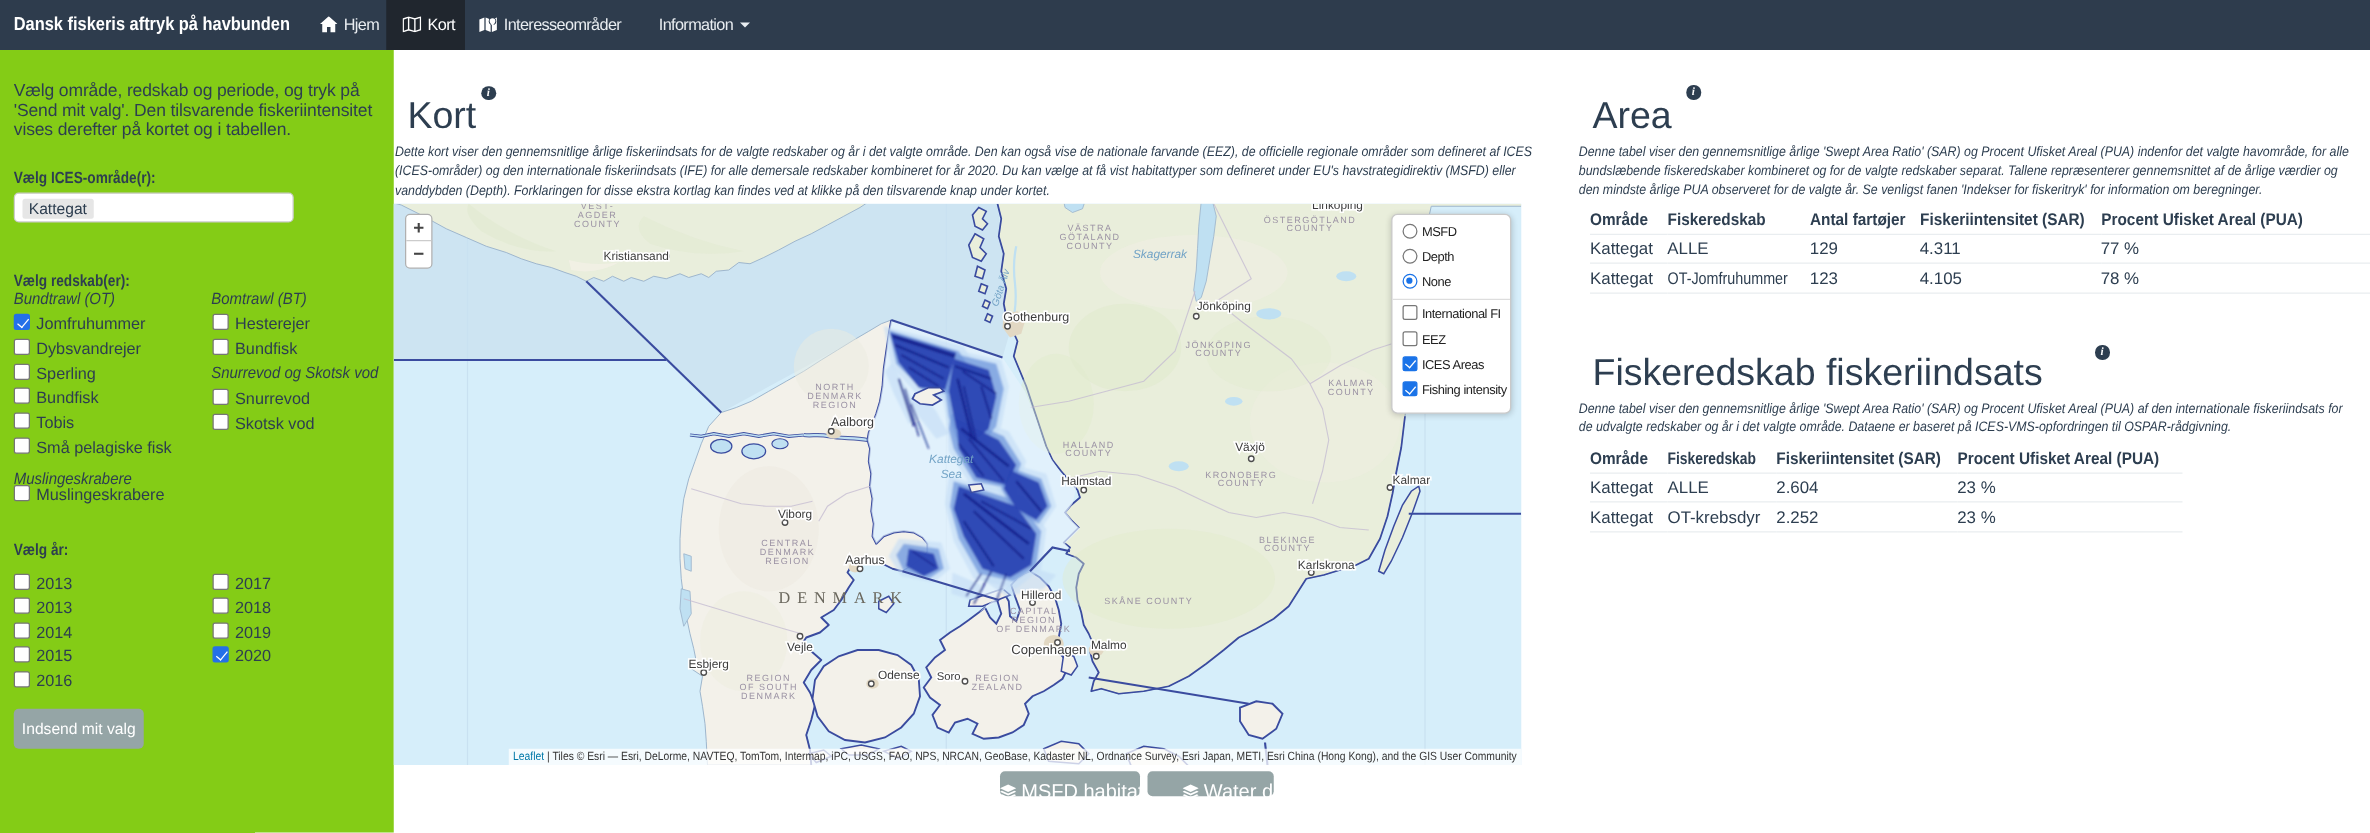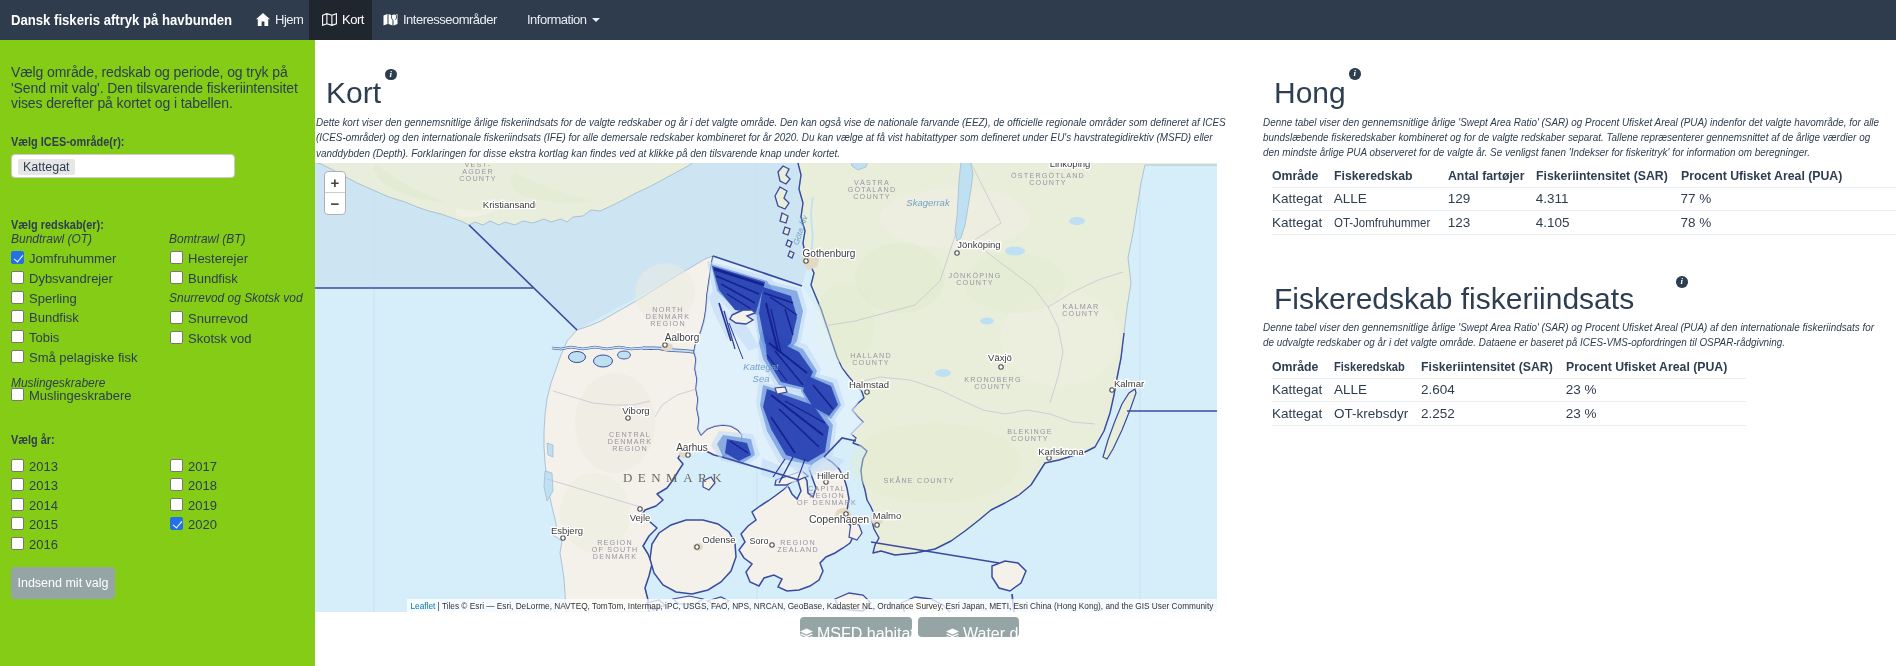--- a/index.html
+++ b/index.html
@@ -384,34 +384,44 @@
 <circle cx="382" cy="384" r="2.2" fill="#fff" stroke="#4d4d4d" stroke-width="1.1"></circle>
 <text x="404" y="380" font-size="9.5" fill="#3b3b3b" stroke="#ffffff" stroke-width="2.5" paint-order="stroke" text-anchor="middle">Odense</text>
 <circle cx="457" cy="382" r="2.2" fill="#fff" stroke="#4d4d4d" stroke-width="1.1"></circle>
 <text x="444" y="381" font-size="9" fill="#3b3b3b" stroke="#ffffff" stroke-width="2.5" paint-order="stroke" text-anchor="middle">Soro</text>
 <text x="755" y="4" font-size="9.5" fill="#3b3b3b" stroke="#ffffff" stroke-width="2.5" paint-order="stroke" text-anchor="middle">Linköping</text>
     </svg>
   <div id="zoomctl">
       <div>+</div>
       <div>−</div>
     </div>
+  <div id="layerctl">
+    <div class="lrow"><span class="radio"></span>MSFD</div>
+    <div class="lrow"><span class="radio"></span>Depth</div>
+    <div class="lrow"><span class="radio on"></span>None</div>
+    <div class="lsep"></div>
+    <div class="lrow"><span class="lcb"></span>International FI</div>
+    <div class="lrow"><span class="lcb"></span>EEZ</div>
+    <div class="lrow"><span class="lcb on"></span>ICES Areas</div>
+    <div class="lrow"><span class="lcb on"></span>Fishing intensity</div>
+  </div>
   <div id="attrib"><a>Leaflet</a> | Tiles © Esri — Esri, DeLorme, NAVTEQ, TomTom, Intermap, iPC, USGS, FAO, NPS, NRCAN, GeoBase, Kadaster NL, Ordnance Survey, Esri Japan, METI, Esri China (Hong Kong), and the GIS User Community</div>
 </div>
 <div class="mapbtn" style="left:800px; top:617px; width:112px;"><svg width="13" height="13" viewBox="0 0 13 13">
       <path d="M6.5 0.5 L13 3.5 L6.5 6.5 L0 3.5 Z" fill="#fff"></path>
       <path d="M1.5 5.5 L0 6.3 L6.5 9.3 L13 6.3 L11.5 5.5 L6.5 7.8 Z" fill="#fff"></path>
       <path d="M1.5 8.3 L0 9.1 L6.5 12.1 L13 9.1 L11.5 8.3 L6.5 10.6 Z" fill="#fff"></path>
     </svg>MSFD habitats</div>
 <div class="mapbtn" style="left:918px; top:617px; width:101px;padding-left:28px;"><svg width="13" height="13" viewBox="0 0 13 13">
       <path d="M6.5 0.5 L13 3.5 L6.5 6.5 L0 3.5 Z" fill="#fff"></path>
       <path d="M1.5 5.5 L0 6.3 L6.5 9.3 L13 6.3 L11.5 5.5 L6.5 7.8 Z" fill="#fff"></path>
       <path d="M1.5 8.3 L0 9.1 L6.5 12.1 L13 9.1 L11.5 8.3 L6.5 10.6 Z" fill="#fff"></path>
     </svg>Water depth</div>
 
-<h1 class="hd" style="left:1274px; top:77.5px;">Hong</h1>
+<h1 class="hd" style="left:1274px; top:77.5px;">Area</h1>
 <span class="info-i" style="left:1349px; top:68px;">i</span>
 <p class="para" style="left:1263px; top:114.6px;">Denne tabel viser den gennemsnitlige årlige 'Swept Area Ratio' (SAR) og Procent Ufisket Areal (PUA) indenfor det valgte havområde, for alle<br>bundslæbende fiskeredskaber kombineret og for de valgte redskaber separat. Tallene repræsenterer gennemsnittet af de årlige værdier og<br>den mindste årlige PUA observeret for de valgte år. Se venligst fanen 'Indekser for fiskeritryk' for information om beregninger.</p>
 <table class="dt" style="left:1272px; top:163.5px;">
   <tbody>
       <tr>
         <th style="width:62px;"><span>Område</span></th>
         <th style="width:114px;"><span>Fiskeredskab</span></th>
         <th style="width:88px;margin-left:42px;"><span>Antal fartøjer</span></th>
         <th style="width:132px;"><span>Fiskeriintensitet (SAR)</span></th>
         <th style="width:216px;"><span>Procent Ufisket Areal (PUA)</span></th>

